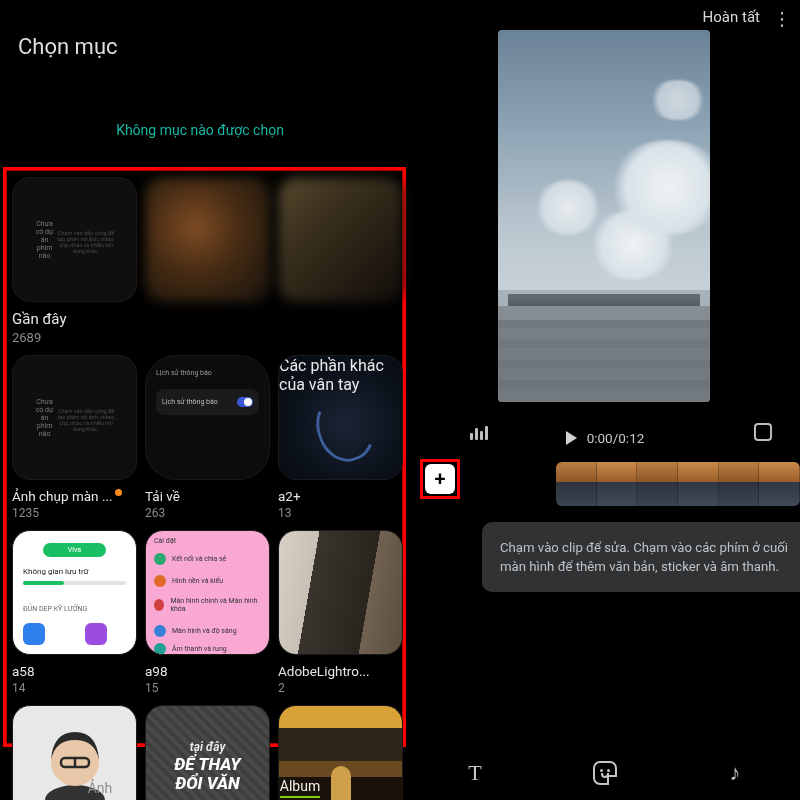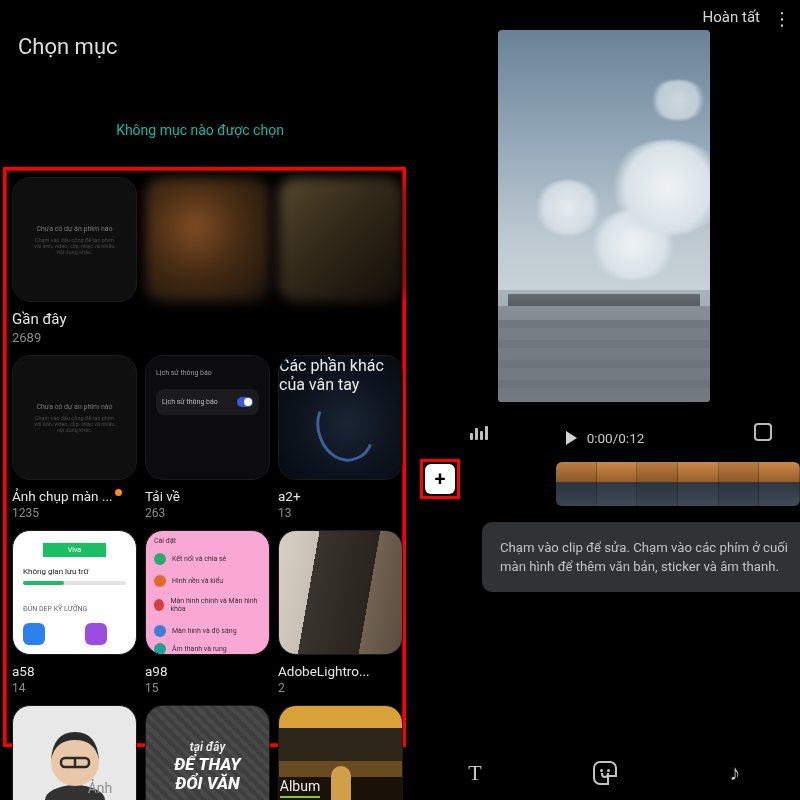--- a/index.html
+++ b/index.html
@@ -10,35 +10,35 @@
   .left-panel { position: absolute; left: 0; top: 12px; width: 408px; height: 800px; }
   .title { position: absolute; left: 18px; top: 22px; font-size: 22px; color: #ddd; font-weight: 400; }
   .subtitle { position: absolute; left: 0; top: 98px; width: 400px; text-align: center; font-size: 14px; color: #14b8a6; margin-top: 12px; }
 
   .redbox-left { position: absolute; left: 3px; top: 155px; width: 403px; height: 580px; border: 3px solid #f00; box-shadow: 0 0 0 1px #b00000 inset; }
   .grid { position: absolute; left: 12px; top: 165px; width: 390px; }
 
   .album-row { display: flex; gap: 8px; }
   .album { width: 125px; }
   .thumb { width: 125px; height: 125px; border-radius: 18px; background: #0f0f0f; position: relative; overflow: hidden; border: 1px solid #1a1a1a; }
-  .thumb.ph { display:flex; flex-direction:column; align-items:center; justify-content:center; padding:20px; }
+  .thumb.ph { display:flex; flex-direction:row; align-items:center; justify-content:center; padding:20px; }
   .thumb.ph .t1 { font-size:7px; color:#7a7a7a; text-align:center; }
   .thumb.ph .t2 { font-size:5.5px; color:#4a4a4a; text-align:center; margin-top:4px; }
   .thumb.blur1 { background: radial-gradient(circle at 40% 40%, #8a4a18 0%, #4a2a0c 45%, #1a120a 100%); filter: blur(6px) saturate(.8); }
   .thumb.blur2 { background: linear-gradient(135deg, #5a4820 0%, #3a2c14 40%, #120d06 100%); filter: blur(6px) saturate(.7); }
-  .thumb.dark-ui { background: linear-gradient(#0c0c0e,#0c0c0e); }
+  .thumb.dark-ui { background: linear-gradient(#0c0c0e,#0c0c0e); border-radius: 31px; }
   .dark-ui .chip { position:absolute; left:10px; top:33px; right:10px; height:26px; background:#1b1b1d; border-radius:8px; display:flex; align-items:center; padding:0 6px; font-size:7px; color:#bdbdbd; justify-content:space-between; }
   .dark-ui .chip .tog { width:16px; height:10px; border-radius:6px; background:#3a58d8; position:relative; }
   .dark-ui .chip .tog::after { content:''; position:absolute; right:1px; top:1px; width:8px; height:8px; background:#fff; border-radius:50%; }
   .dark-ui .hdr { position:absolute; top:13px; left:10px; font-size:7px; color:#9a9a9a; }
   .thumb.finger { background: radial-gradient(circle at 55% 55%, #1a2434 0%, #0b111a 60%, #060a10 100%); }
   .thumb.finger::after { content:''; position:absolute; left:38px; top:38px; width:50px; height:62px; border:3px solid #3c5e9a; border-radius:50% 50% 48% 48%; border-top-color:transparent; border-right-color:transparent; transform:rotate(-20deg); }
 
   .thumb.white-ui { background:#fff; }
-  .white-ui .pill { position:absolute; top:12px; left:30px; right:30px; height:14px; background:#1bbf63; border-radius:0; color:#fff; font-size:7px; display:flex; align-items:center; justify-content:center; }
+  .white-ui .pill { position:absolute; top:12px; left:30px; right:30px; height:14px; background:#1bbf63; border-radius:7px; color:#fff; font-size:7px; display:flex; align-items:center; justify-content:center; }
   .white-ui .line1 { position:absolute; top:36px; left:10px; font-size:8px; color:#222; }
   .white-ui .seg { position:absolute; top:50px; left:10px; right:10px; height:4px; background:#e2e2e2; border-radius:2px; }
   .white-ui .seg .fill { width:40%; height:100%; background:#1bbf63; border-radius:2px; }
   .white-ui .line2 { position:absolute; top:74px; left:10px; font-size:7px; color:#666; }
   .white-ui .rowi { position:absolute; top:92px; left:10px; display:flex; gap:40px; }
   .white-ui .rowi .ic { width:22px; height:22px; border-radius:6px; }
   .white-ui .rowi .ic.a { background:#2d7feb; }
   .white-ui .rowi .ic.b { background:#9a4de0; }
 
   .thumb.settings-ui { background:#f9a8d4; }

